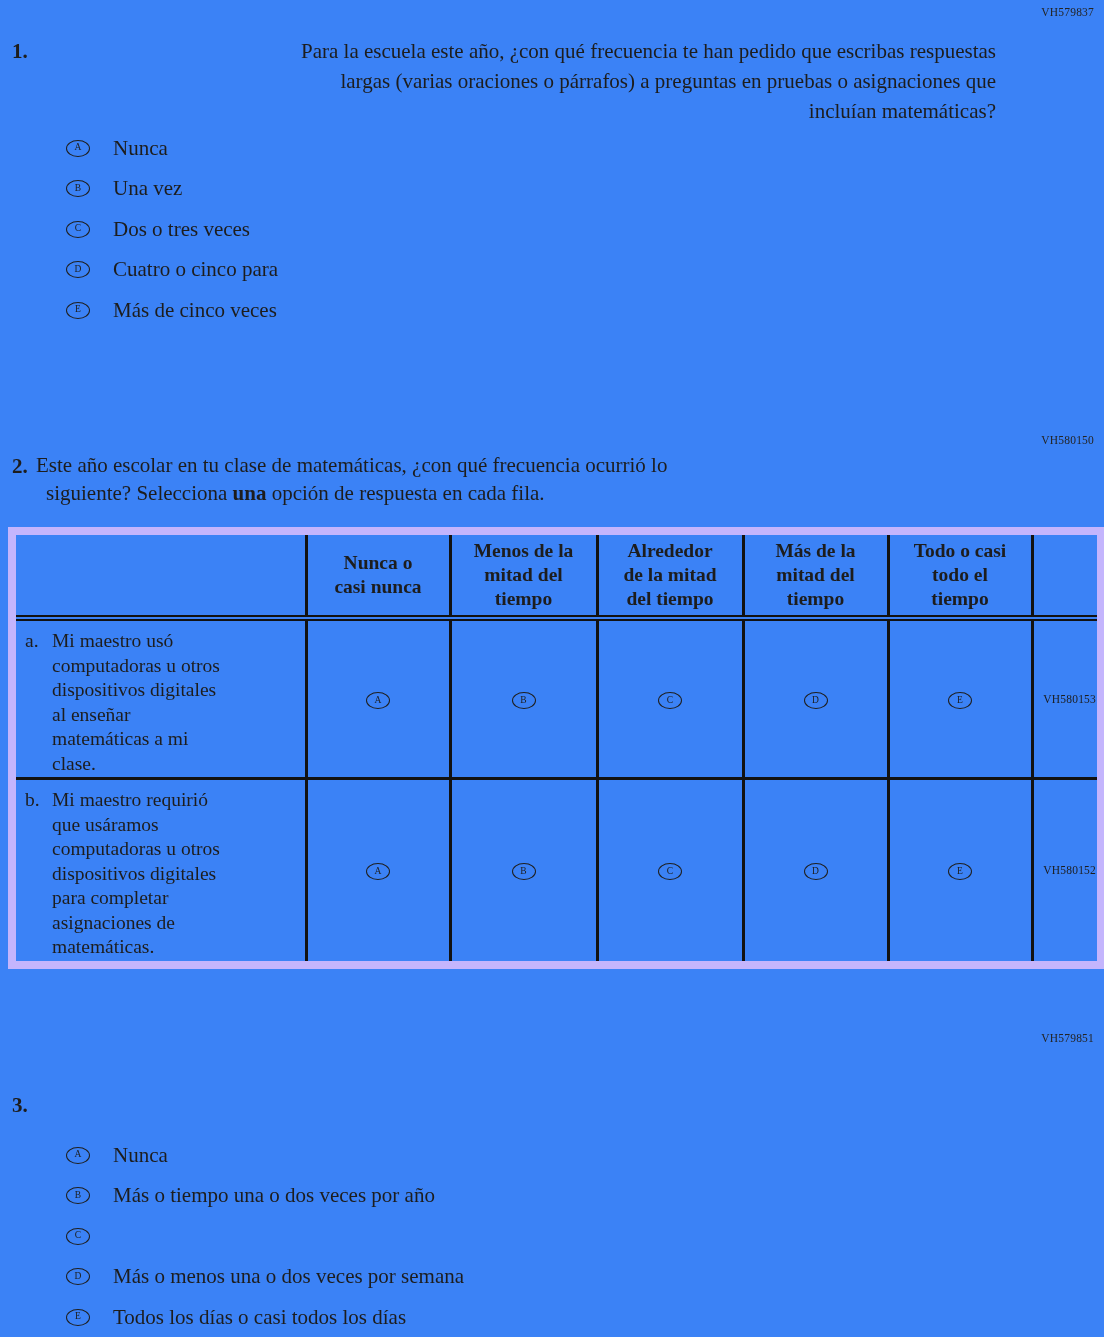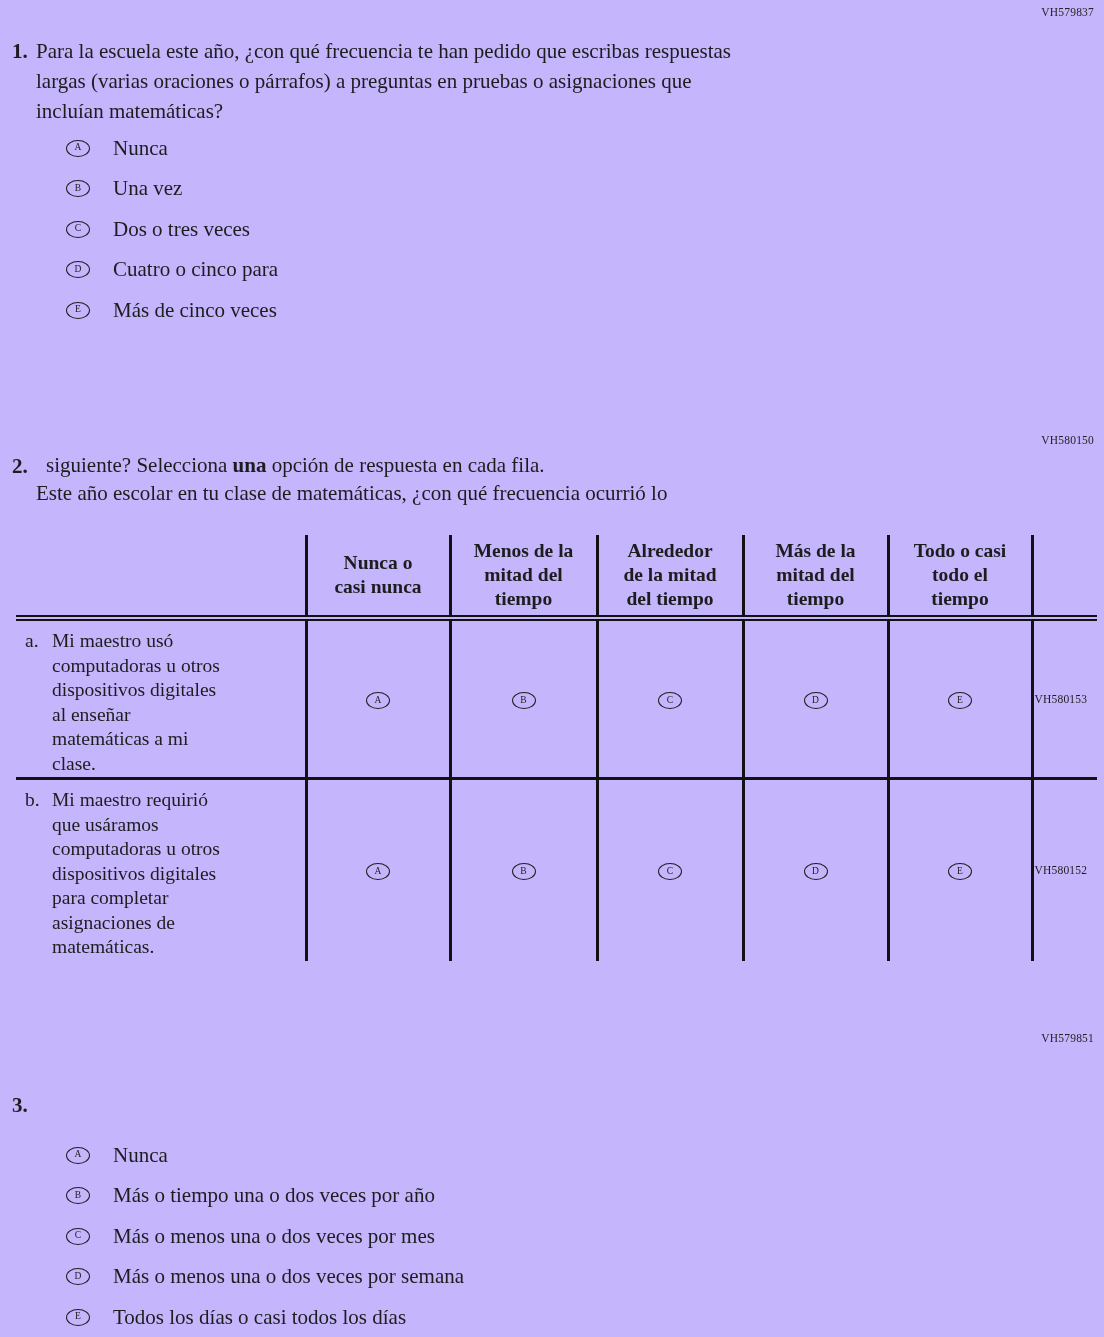--- a/index.html
+++ b/index.html
@@ -1,20 +1,20 @@
 <!DOCTYPE html>
 <html><head>
 <meta charset="utf-8">
 <style>
   html, body { margin: 0; padding: 0; }
   #page {
     position: relative;
     width: 1104px;
     height: 1337px;
-    background: #c4b5fd;
+    background: #3b82f6;
     font-family: "Liberation Serif", "DejaVu Serif", serif;
     color: #1d1d1d;
     overflow: hidden;
   }
   .code {
     position: absolute;
     right: 10px;
     font-size: 11.5px;
     letter-spacing: 0.2px;
     color: #242424;
@@ -30,20 +30,21 @@
     font-size: 21px;
     line-height: 30px;
     width: 24px;
     flex: none;
   }
   .qtext {
     font-size: 21px;
     line-height: 30px;
     white-space: pre-line;
     width: 960px;
+    text-align: right;
   }
   .qline { font-size: 21px; line-height: 28px; }
   .qline.indent2 { padding-left: 10px; }
   .bold-seg { font-weight: bold; }
 
   ul.options {
     position: absolute;
     left: 66px;
     list-style: none;
     margin: 0;
@@ -116,21 +117,21 @@
     display: flex;
     padding: 7px 4px 0 8px;
     font-size: 19.5px;
     line-height: 24.5px;
   }
   .row-letter { width: 27px; flex: none; }
   .row-text { white-space: pre-line; }
   .bubble-cell { text-align: center; vertical-align: middle; }
   .code-cell {
     font-size: 11.5px;
-    text-align: left;
+    text-align: right;
     vertical-align: middle;
     padding: 0 1px;
     letter-spacing: 0.2px;
   }
 
   #q3-code { top: 1032px; }
   #q3 { top: 1090px; }
   #q3-options { top: 1143px; }
 </style>
 </head>
@@ -175,22 +176,22 @@
           <span class="bletter">E</span>
         </span>
       <span class="olabel">Más de cinco veces</span>
     </li>
   </ul>
 
   <div id="q2-code" class="code">VH580150</div>
   <div id="q2" class="question">
     <div class="qnum">2.</div>
     <div>
+      <div class="qline">Este año escolar en tu clase de matemáticas, ¿con qué frecuencia ocurrió lo</div>
       <div class="qline indent2"><span>siguiente? Selecciona </span><span class="bold-seg">una</span><span> opción de respuesta en cada fila.</span></div>
-      <div class="qline">Este año escolar en tu clase de matemáticas, ¿con qué frecuencia ocurrió lo</div>
     </div>
   </div>
 
   <table id="q2-table">
     <colgroup>
       <col style="width:294px">
         <col style="width:144px">
         <col style="width:147px">
         <col style="width:146px">
         <col style="width:145px">
@@ -294,21 +295,20 @@
     <li>
       <span class="bubble">
           <span class="bletter">B</span>
         </span>
       <span class="olabel">Más o tiempo una o dos veces por año</span>
     </li>
     <li>
       <span class="bubble">
           <span class="bletter">C</span>
         </span>
-      <span class="olabel">Más o menos una o dos veces por mes</span>
     </li>
     <li>
       <span class="bubble">
           <span class="bletter">D</span>
         </span>
       <span class="olabel">Más o menos una o dos veces por semana</span>
     </li>
     <li>
       <span class="bubble">
           <span class="bletter">E</span>

